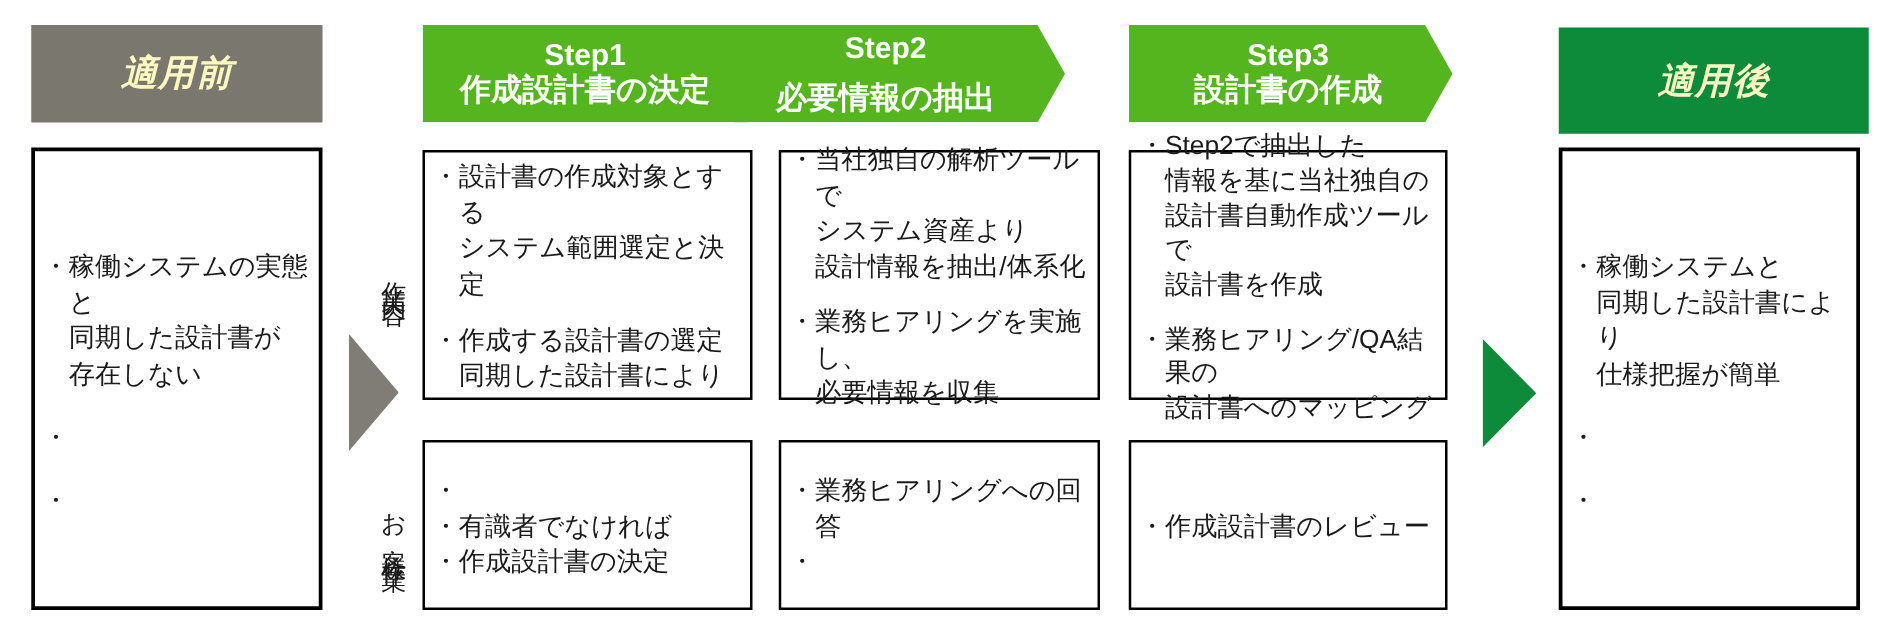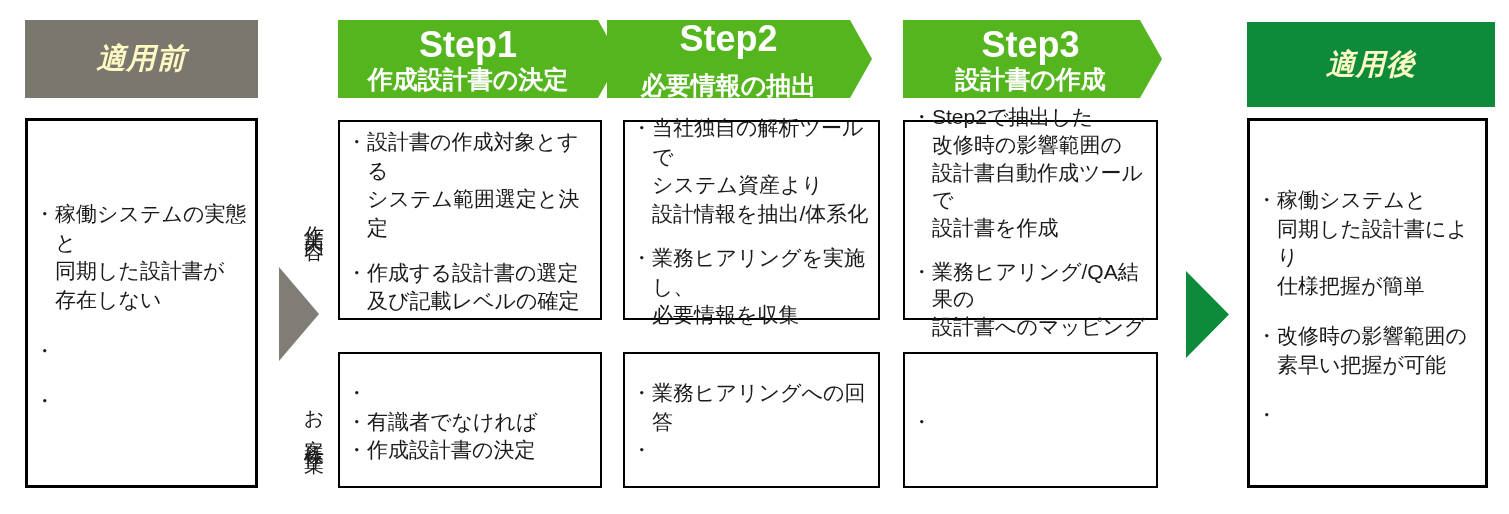--- a/index.html
+++ b/index.html
@@ -15,21 +15,21 @@
   }
   .hdr.gray { background:#7a776f; }
   .hdr.dark { background:#0e8a3b; }
   .banner {
     position:absolute; height:78px; background:#55b51f;
     display:flex; flex-direction:column; align-items:center; justify-content:center;
     padding-right:22px; box-sizing:border-box;
     clip-path:polygon(0 0, calc(100% - 22px) 0, 100% 50%, calc(100% - 22px) 100%, 0 100%);
     color:#ffffff; font-weight:bold; text-align:center; line-height:1.12;
   }
-  .banner .step-label { font-size:36px; }
+  .banner .step-label { font-size:24px; }
   .banner .step-title { font-size:25px; }
   
   .box {
     position:absolute; background:#ffffff; border:2px solid #000000;
     box-sizing:border-box; display:flex; flex-direction:column;
     justify-content:center; padding:8px 4px 4px 6px;
   }
   .box.side { border-width:3px; padding-top:14px; }
   .box .item { display:flex; align-items:flex-start; }
   .bullet { flex:0 0 auto; font-size:21px; line-height:1.36; }
@@ -45,21 +45,21 @@
     font-size:20px; letter-spacing:5px; color:#1a1a1a;
   }
   
   .tri { position:absolute; clip-path:polygon(0 0, 100% 50%, 0 100%); }
   .tri.gray-tri { background:#7f7d75; }
   .tri.green-tri { background:#0e8a3b; }
   
   #hdr-before   { left:25px;   top:20px;  width:233px; height:78px; }
   #box-before   { left:25px;   top:118px; width:233px; height:370px; }
   #banner1      { left:338px;  top:20px;  width:282px; }
-  #banner2      { left:607px;  top:20px;  width:265px;gap:12px; }
+  #banner2      { left:587px;  top:20px;  width:265px;gap:12px; }
   #banner3      { left:903px;  top:20px;  width:259px;padding-left:18px; }
   #label-work     { left:297px; top:120px; width:36px; height:200px; }
   #label-customer { left:297px; top:352px; width:36px; height:136px; }
   #box1-work    { left:338px;  top:120px; width:264px; height:200px; }
   #box2-work    { left:623px;  top:120px; width:257px; height:200px; }
   #box3-work    { left:903px;  top:120px; width:255px; height:200px; }
   #box1-cust    { left:338px;  top:352px; width:264px; height:136px; }
   #box2-cust    { left:623px;  top:352px; width:257px; height:136px; }
   #box3-cust    { left:903px;  top:352px; width:255px; height:136px; }
   #hdr-after    { left:1247px; top:22px;  width:248px; height:85px; }
@@ -113,21 +113,21 @@
 
   <div class="box gap-md" id="box1-work">
     <div class="item">
       <span class="bullet">・</span>
       <span class="item-text">設計書の作成対象とする
 システム範囲選定と決定</span>
     </div>
     <div class="item">
       <span class="bullet">・</span>
       <span class="item-text">作成する設計書の選定
-及び記載レベルの確定</span>
+同期した設計書により</span>
     </div>
   </div>
   <div class="box gap-none" id="box1-cust">
     <div class="item">
       <span class="bullet">・</span>
     </div>
     <div class="item">
       <span class="bullet">・</span>
       <span class="item-text">有識者でなければ</span>
     </div>
@@ -157,47 +157,46 @@
     </div>
     <div class="item">
       <span class="bullet">・</span>
     </div>
   </div>
 
   <div class="box gap-md tight" id="box3-work">
     <div class="item">
       <span class="bullet">・</span>
       <span class="item-text">Step2で抽出した
-改修時の影響範囲の
+情報を基に当社独自の
 設計書自動作成ツールで
 設計書を作成</span>
     </div>
     <div class="item">
       <span class="bullet">・</span>
       <span class="item-text">業務ヒアリング/QA結果の
 設計書へのマッピング</span>
     </div>
   </div>
   <div class="box gap-none" id="box3-cust">
     <div class="item">
       <span class="bullet">・</span>
+      <span class="item-text">作成設計書のレビュー</span>
     </div>
   </div>
 
   <div class="box side gap-lg" id="box-after">
     <div class="item">
       <span class="bullet">・</span>
       <span class="item-text">稼働システムと
 同期した設計書により
 仕様把握が簡単</span>
     </div>
     <div class="item">
       <span class="bullet">・</span>
-      <span class="item-text">改修時の影響範囲の
-素早い把握が可能</span>
     </div>
     <div class="item">
       <span class="bullet">・</span>
     </div>
   </div>
 
   <div class="tri gray-tri" id="arrow-gray"></div>
   <div class="tri green-tri" id="arrow-green"></div>
 
 </div>

